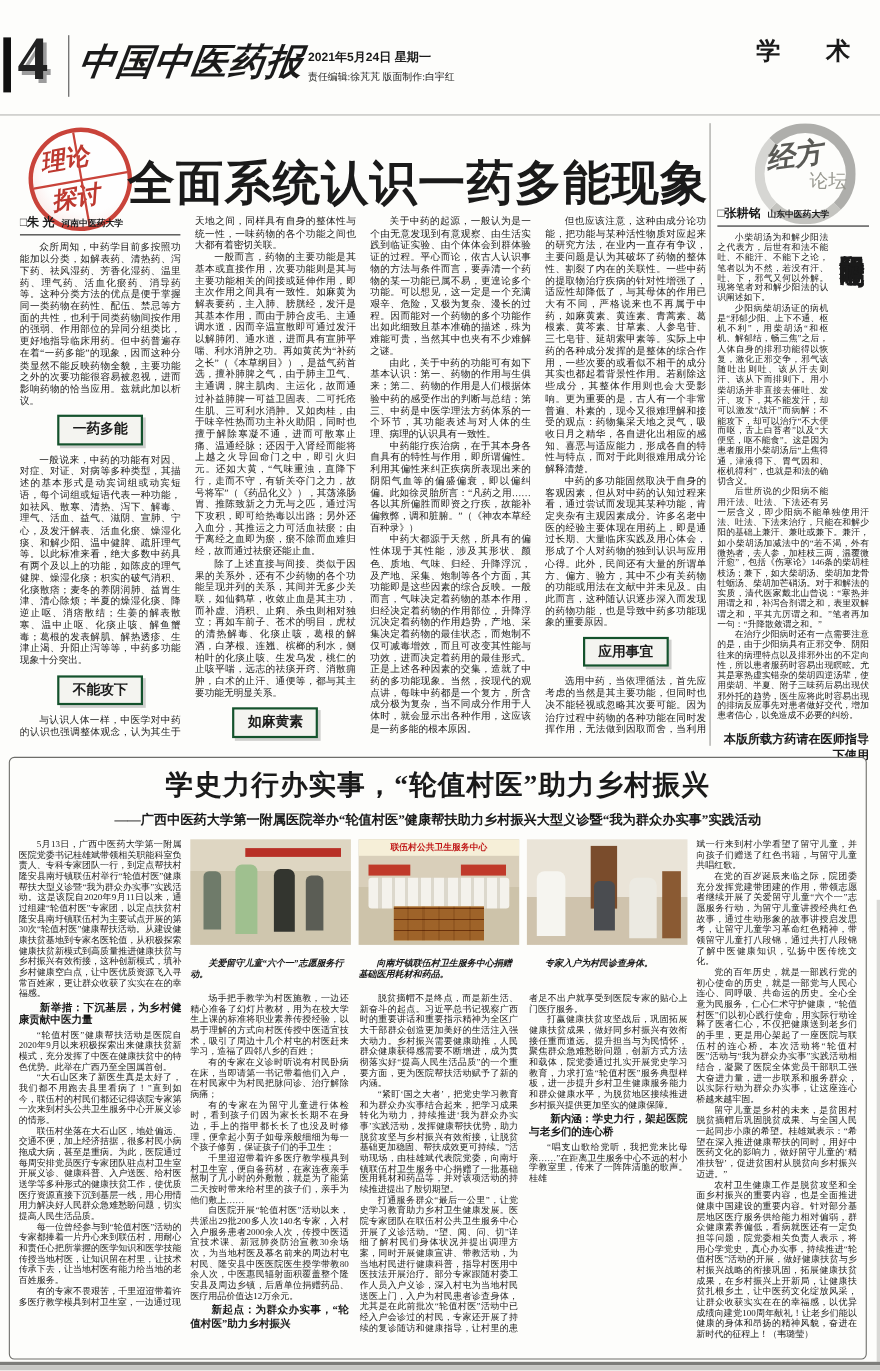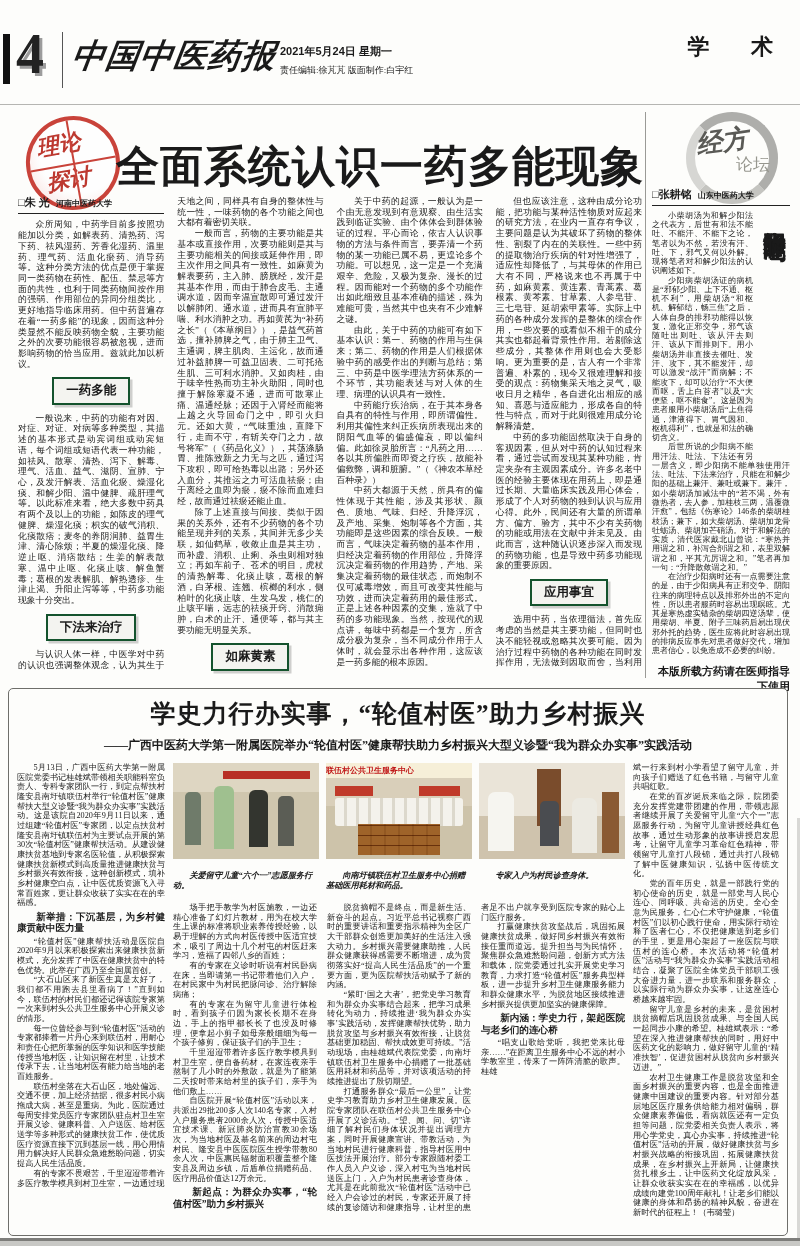--- a/index.html
+++ b/index.html
@@ -61,21 +61,21 @@
   .photo-row{display:flex;gap:7px;}
   .pht{width:146px;}
   .photo{position:relative;height:96px;overflow:hidden;background:#cfc6b4;}
   .pcap{font-size:8.2px;font-weight:bold;font-style:italic;line-height:1.25;text-indent:2em;margin-top:12px;height:28px;overflow:hidden;}
   .mid-text{margin-top:4px;height:324px;overflow:hidden;column-count:3;column-gap:10px;column-fill:auto;
             font-size:8.2px;line-height:1.18;text-align:justify;}
   .bhead{font-weight:bold;font-size:9.6px;text-indent:2em;margin:3px 0;font-family:Liberation Serif, serif;break-inside:avoid;}
   
   .shp{position:absolute;}
   .banner-strip{position:absolute;left:0;top:0;width:100%;height:15px;background:#f6efd8;color:#c01818;
-                font-size:8px;font-weight:bold;text-align:left;line-height:15px;white-space:nowrap;overflow:hidden;}
+                font-size:8px;font-weight:bold;text-align:center;line-height:15px;white-space:nowrap;overflow:hidden;}
   
   .edge-b1{position:absolute;left:0;bottom:5px;width:100%;height:3px;background:#7d7d7a;}
   .edge-b2{position:absolute;left:0;bottom:0;width:100%;height:5px;background:#c8c8c5;}
   .edge-r{position:absolute;right:0;bottom:8px;width:3px;height:420px;background:#d8d8d5;}
 </style>
 </head>
 <body>
 
 <div class="page">
 
@@ -97,21 +97,21 @@
   <div class="main-headline">全面系统认识一药多能现象</div>
 
   <div class="main-cols">
     <div class="author-line">
       <span class="author-name">□朱 光</span>
       <span class="author-affil">河南中医药大学</span>
     </div>
     <p class="para">众所周知，中药学目前多按照功能加以分类，如解表药、清热药、泻下药、祛风湿药、芳香化湿药、温里药、理气药、活血化瘀药、消导药等。这种分类方法的优点是便于掌握同一类药物在药性、配伍、禁忌等方面的共性，也利于同类药物间按作用的强弱、作用部位的异同分组类比，更好地指导临床用药。但中药普遍存在着“一药多能”的现象，因而这种分类显然不能反映药物全貌，主要功能之外的次要功能很容易被忽视，进而影响药物的恰当应用。兹就此加以析议。</p>
     <div class="colhead-wrap"><span class="colhead">一药多能</span></div>
     <p class="para">一般说来，中药的功能有对因、对症、对证、对病等多种类型，其描述的基本形式是动宾词组或动宾短语，每个词组或短语代表一种功能，如祛风、散寒、清热、泻下、解毒、理气、活血、益气、滋阴、宣肺、宁心，及发汗解表、活血化瘀、燥湿化痰、和解少阳、温中健脾、疏肝理气等。以此标准来看，绝大多数中药具有两个及以上的功能，如陈皮的理气健脾、燥湿化痰；枳实的破气消积、化痰散痞；麦冬的养阴润肺、益胃生津、清心除烦；半夏的燥湿化痰、降逆止呕、消痞散结；生姜的解表散寒、温中止呕、化痰止咳、解鱼蟹毒；葛根的发表解肌、解热透疹、生津止渴、升阳止泻等等，中药多功能现象十分突出。</p>
-    <div class="colhead-wrap"><span class="colhead">下法来治疗</span></div>
+    <div class="colhead-wrap"><span class="colhead">不能攻下</span></div>
     <p class="para">与认识人体一样，中医学对中药的认识也强调整体观念，认为其生于天地之间，同样具有自身的整体性与统一性，一味药物的各个功能之间也大都有着密切关联。</p>
     <p class="para">一般而言，药物的主要功能是其基本或直接作用，次要功能则是其与主要功能相关的间接或延伸作用，即主次作用之间具有一致性。如麻黄为解表要药，主入肺、膀胱经，发汗是其基本作用，而由于肺合皮毛、主通调水道，因而辛温宣散即可通过发汗以解肺闭、通水道，进而具有宣肺平喘、利水消肿之功。再如黄芪为“补药之长”（《本草纲目》），是益气药首选，擅补肺脾之气，由于肺主卫气、主通调，脾主肌肉、主运化，故而通过补益肺脾一可益卫固表、二可托疮生肌、三可利水消肿。又如肉桂，由于味辛性热而功主补火助阳，同时也擅于解除寒凝不通，进而可散寒止痛、温通经脉；还因于入肾经而能将上越之火导回命门之中，即引火归元。还如大黄，“气味重浊，直降下行，走而不守，有斩关夺门之力，故号将军”（《药品化义》），其荡涤肠胃、推陈致新之力无与之匹，通过泻下攻积，即可给热毒以出路；另外还入血分，其推运之力可活血祛瘀；由于离经之血即为瘀，瘀不除而血难归经，故而通过祛瘀还能止血。</p>
     <p class="para">除了上述直接与间接、类似于因果的关系外，还有不少药物的各个功能呈现并列的关系，其间并无多少关联，如仙鹤草，收敛止血是其主功，而补虚、消积、止痢、杀虫则相对独立；再如车前子、苍术的明目，虎杖的清热解毒、化痰止咳，葛根的解酒，白茅根、连翘、槟榔的利水，侧柏叶的化痰止咳、生发乌发，桃仁的止咳平喘，远志的祛痰开窍、消散痈肿，白术的止汗、通便等，都与其主要功能无明显关系。</p>
     <div class="colhead-wrap"><span class="colhead">如麻黄素</span></div>
     <p class="para">关于中药的起源，一般认为是一个由无意发现到有意观察、由生活实践到临证实验、由个体体会到群体验证的过程。平心而论，依古人认识事物的方法与条件而言，要弄清一个药物的某一功能已属不易，更遑论多个功能。可以想见，这一定是一个充满艰辛、危险，又极为复杂、漫长的过程。因而能对一个药物的多个功能作出如此细致且基本准确的描述，殊为难能可贵，当然其中也夹有不少难解之谜。</p>
     <p class="para">由此，关于中药的功能可有如下基本认识：第一、药物的作用与生俱来；第二、药物的作用是人们根据体验中药的感受作出的判断与总结；第三、中药是中医学理法方药体系的一个环节，其功能表述与对人体的生理、病理的认识具有一致性。</p>
     <p class="para">中药能疗疾治病，在于其本身各自具有的特性与作用，即所谓偏性。利用其偏性来纠正疾病所表现出来的阴阳气血等的偏盛偏衰，即以偏纠偏。此如徐灵胎所言：“凡药之用……各以其所偏胜而即资之疗疾，故能补偏救弊，调和脏腑。”（《神农本草经百种录》）</p>
     <p class="para">中药大都源于天然，所具有的偏性体现于其性能，涉及其形状、颜色、质地、气味、归经、升降浮沉，及产地、采集、炮制等各个方面，其功能即是这些因素的综合反映。一般而言，气味决定着药物的基本作用，归经决定着药物的作用部位，升降浮沉决定着药物的作用趋势，产地、采集决定着药物的最佳状态，而炮制不仅可减毒增效，而且可改变其性能与功效，进而决定着药用的最佳形式。正是上述各种因素的交集，造就了中药的多功能现象。当然，按现代的观点讲，每味中药都是一个复方，所含成分极为复杂，当不同成分作用于人体时，就会显示出各种作用，这应该是一药多能的根本原因。</p>
     <p class="para">但也应该注意，这种由成分论功能，把功能与某种活性物质对应起来的研究方法，在业内一直存有争议，主要问题是认为其破坏了药物的整体性、割裂了内在的关联性。一些中药的提取物治疗疾病的针对性增强了，适应性却降低了，与其母体的作用已大有不同，严格说来也不再属于中药，如麻黄素、黄连素、青蒿素、葛根素、黄芩素、甘草素、人参皂苷、三七皂苷、延胡索甲素等。实际上中药的各种成分发挥的是整体的综合作用，一些次要的或看似不相干的成分其实也都起着背景性作用。若剔除这些成分，其整体作用则也会大受影响。更为重要的是，古人有一个非常普遍、朴素的，现今又很难理解和接受的观点：药物集采天地之灵气，吸收日月之精华，各自进化出相应的感知、喜恶与适应能力，形成各自的特性与特点，而对于此则很难用成分论解释清楚。</p>
     <p class="para">中药的多功能固然取决于自身的客观因素，但从对中药的认知过程来看，通过尝试而发现其某种功能，肯定夹杂有主观因素成分。许多名老中医的经验主要体现在用药上，即是通过长期、大量临床实践及用心体会，形成了个人对药物的独到认识与应用心得。此外，民间还有大量的所谓单方、偏方、验方，其中不少有关药物的功能或用法在文献中并未见及。由此而言，这种随认识逐步深入而发现的药物功能，也是导致中药多功能现象的重要原因。</p>
@@ -143,22 +143,22 @@
     <div class="b-headline">学史力行办实事，“轮值村医”助力乡村振兴</div>
     <div class="b-subtitle">——广西中医药大学第一附属医院举办“轮值村医”健康帮扶助力乡村振兴大型义诊暨“我为群众办实事”实践活动</div>
 
     <div class="b-content">
 
       <div class="bcol">
         <p class="para">5月13日，广西中医药大学第一附属医院党委书记桂雄斌带领相关职能科室负责人、专科专家团队一行，到定点帮扶村隆安县南圩镇联伍村举行“轮值村医”健康帮扶大型义诊暨“我为群众办实事”实践活动。这是该院自2020年9月11日以来，通过组建“轮值村医”专家团，以定点扶贫村隆安县南圩镇联伍村为主要试点开展的第30次“轮值村医”健康帮扶活动。从建设健康扶贫基地到专家名医轮值，从积极探索健康扶贫新模式到高质量推进健康扶贫与乡村振兴有效衔接，这种创新模式，填补乡村健康空白点，让中医优质资源飞入寻常百姓家，更让群众收获了实实在在的幸福感。</p>
         <p class="bhead">新举措：下沉基层，为乡村健康贡献中医力量</p>
         <p class="para">“轮值村医”健康帮扶活动是医院自2020年9月以来积极探索出来健康扶贫新模式，充分发挥了中医在健康扶贫中的特色优势。此举在广西乃至全国属首创。</p>
         <p class="para">“大石山区来了新医生真是太好了，我们都不用跑去县里看病了！”直到如今，联伍村的村民们都还记得该院专家第一次来到村头公共卫生服务中心开展义诊的情形。</p>
+        <p class="para">联伍村坐落在大石山区，地处偏远、交通不便，加上经济拮据，很多村民小病拖成大病，甚至是重病。为此，医院通过每周安排党员医疗专家团队驻点村卫生室开展义诊、健康科普、入户送医、给村医送学等多种形式的健康扶贫工作，使优质医疗资源直接下沉到基层一线，用心用情用力解决好人民群众急难愁盼问题，切实提高人民生活品质。</p>
         <p class="para">每一位曾经参与到“轮值村医”活动的专家都捧着一片丹心来到联伍村，用耐心和责任心把所掌握的医学知识和医学技能传授当地村医，让知识留在村里，让技术传承下去，让当地村医有能力给当地的老百姓服务。</p>
-        <p class="para">联伍村坐落在大石山区，地处偏远、交通不便，加上经济拮据，很多村民小病拖成大病，甚至是重病。为此，医院通过每周安排党员医疗专家团队驻点村卫生室开展义诊、健康科普、入户送医、给村医送学等多种形式的健康扶贫工作，使优质医疗资源直接下沉到基层一线，用心用情用力解决好人民群众急难愁盼问题，切实提高人民生活品质。</p>
         <p class="para">有的专家不畏艰苦，千里迢迢带着许多医疗教学模具到村卫生室，一边通过现</p>
       </div>
 
       <div class="bmid">
         <div class="photo-row">
           <div class="pht">
             <div class="photo" style="background:linear-gradient(#ded6c2 0 30%,#cfc6ae 30% 100%);">
               <div class="shp" style="left:34%;top:8%;width:60%;height:9%;background:#b83026;"></div>
               <div class="shp" style="left:8%;top:30%;width:11%;height:55%;background:#6f7b6a;border-radius:5px 5px 0 0;"></div>
               <div class="shp" style="left:28%;top:24%;width:14%;height:66%;background:#9fc08f;border-radius:6px 6px 0 0;"></div>

